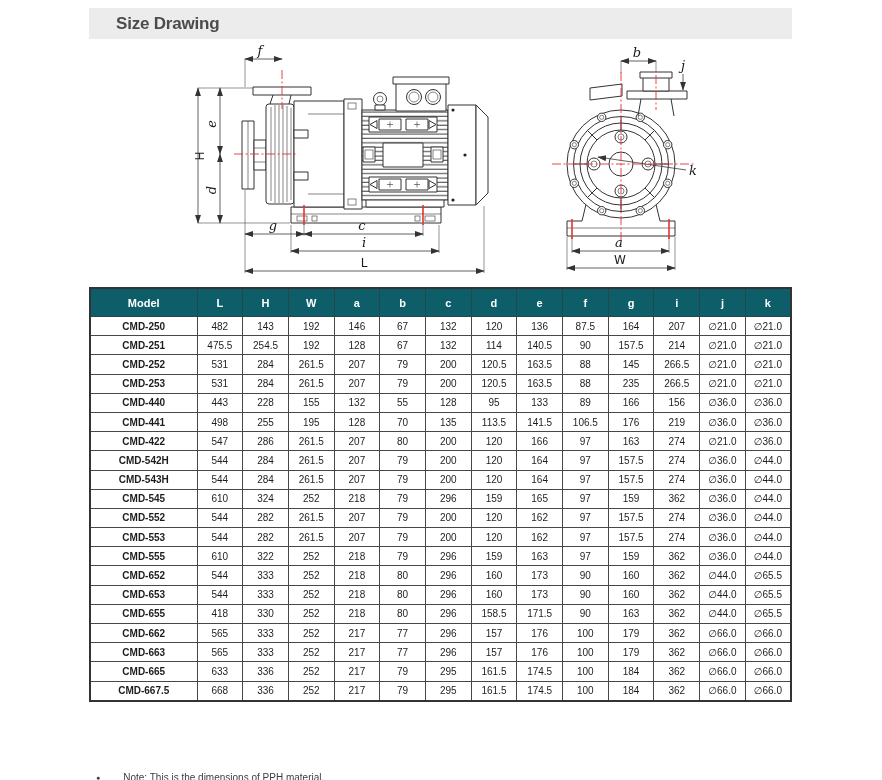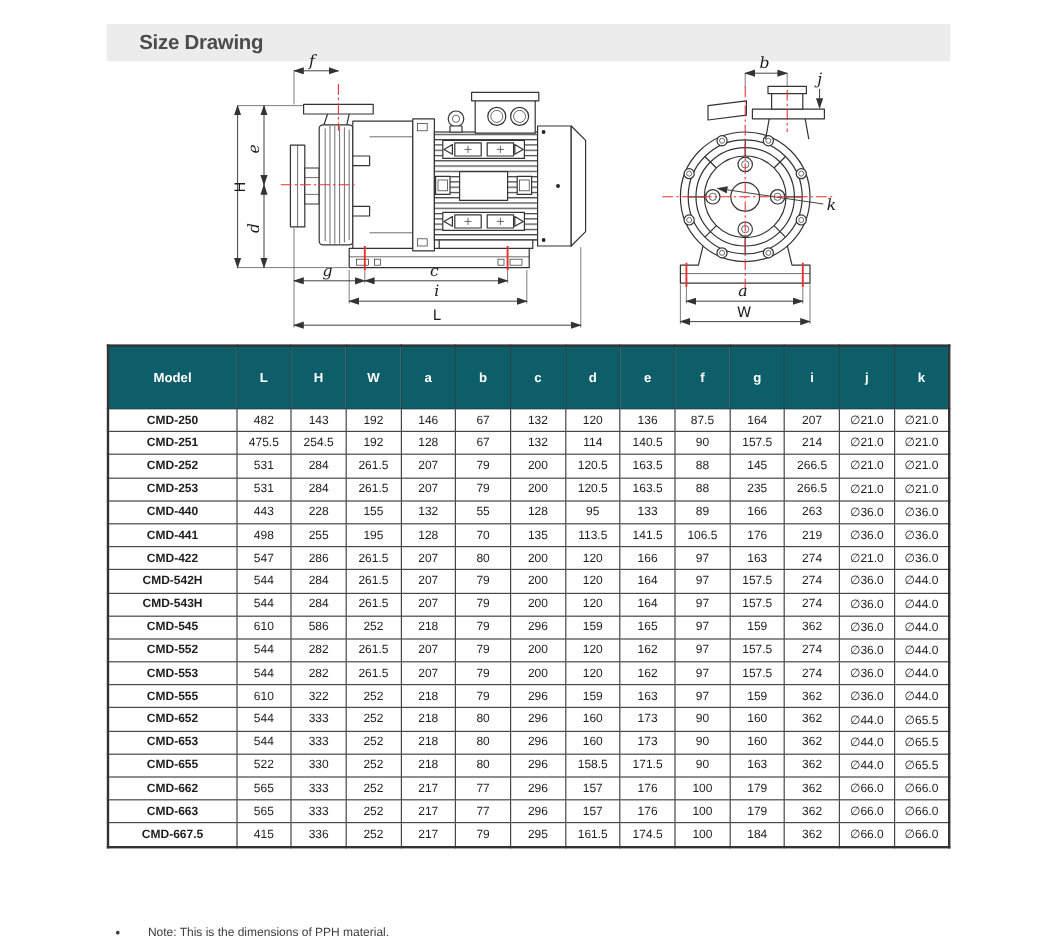--- a/index.html
+++ b/index.html
@@ -1,22 +1,22 @@
 <!DOCTYPE html>
 <html><head>
 <meta charset="utf-8">
 <style>
   html,body{margin:0;padding:0;background:#fff;}
   .page{position:relative;width:882px;height:780px;background:#ffffff;font-family:"Liberation Sans",sans-serif;overflow:hidden;}
-  .title-bar{position:absolute;left:89px;top:20px;width:703px;height:31px;background:#ececec;display:flex;align-items:center;box-sizing:border-box;padding-left:27px;}
+  .title-bar{position:absolute;left:89px;top:8px;width:703px;height:31px;background:#ececec;display:flex;align-items:center;box-sizing:border-box;padding-left:27px;}
   .title-text{font-size:17px;font-weight:bold;color:#4b4b4b;letter-spacing:-0.2px;}
   svg.side{position:absolute;left:190px;top:44px;}
   svg.front{position:absolute;left:532px;top:44px;}
   table.dim{position:absolute;left:89px;top:287px;width:703px;border-collapse:collapse;table-layout:fixed;border:2px solid #333;}
-  table.dim th{background:#0d5e69;color:#fff;font-size:11px;font-weight:bold;height:27px;border:1px solid #24464d;padding:12px;}
+  table.dim th{background:#0d5e69;color:#fff;font-size:11px;font-weight:bold;height:27px;border:1px solid #24464d;padding:0;}
   table.dim td{font-size:10px;color:#1d1d1d;text-align:center;height:18.2px;border:1px solid #474747;padding:0;}
   table.dim td.model{font-weight:bold;}
   .c-model{width:107px;}
   .note{position:absolute;left:96px;top:760px;font-size:10px;color:#3d3d3d;display:flex;align-items:center;gap:23px;margin-top:12px;}
   .note .bullet{font-size:7px;line-height:10px;}
   
   .st{stroke:#333;stroke-width:1;fill:none;stroke-linejoin:round;}
   .stf{stroke:#333;stroke-width:1;fill:#fff;stroke-linejoin:round;}
   .thin{stroke:#333;stroke-width:0.6;fill:none;}
   .dim{stroke:#3a3a3a;stroke-width:0.8;fill:none;}
@@ -337,21 +337,21 @@
           <td>443</td>
           <td>228</td>
           <td>155</td>
           <td>132</td>
           <td>55</td>
           <td>128</td>
           <td>95</td>
           <td>133</td>
           <td>89</td>
           <td>166</td>
-          <td>263</td>
+          <td>156</td>
           <td>∅36.0</td>
           <td>∅36.0</td>
         </tr>
         <tr>
           <td class="model">CMD-441</td>
           <td>498</td>
           <td>255</td>
           <td>195</td>
           <td>128</td>
           <td>70</td>
@@ -408,21 +408,21 @@
           <td>164</td>
           <td>97</td>
           <td>157.5</td>
           <td>274</td>
           <td>∅36.0</td>
           <td>∅44.0</td>
         </tr>
         <tr>
           <td class="model">CMD-545</td>
           <td>610</td>
-          <td>586</td>
+          <td>324</td>
           <td>252</td>
           <td>218</td>
           <td>79</td>
           <td>296</td>
           <td>159</td>
           <td>165</td>
           <td>97</td>
           <td>159</td>
           <td>362</td>
           <td>∅36.0</td>
@@ -503,21 +503,21 @@
           <td>160</td>
           <td>173</td>
           <td>90</td>
           <td>160</td>
           <td>362</td>
           <td>∅44.0</td>
           <td>∅65.5</td>
         </tr>
         <tr>
           <td class="model">CMD-655</td>
-          <td>522</td>
+          <td>418</td>
           <td>330</td>
           <td>252</td>
           <td>218</td>
           <td>80</td>
           <td>296</td>
           <td>158.5</td>
           <td>171.5</td>
           <td>90</td>
           <td>163</td>
           <td>362</td>
@@ -550,35 +550,51 @@
           <td>296</td>
           <td>157</td>
           <td>176</td>
           <td>100</td>
           <td>179</td>
           <td>362</td>
           <td>∅66.0</td>
           <td>∅66.0</td>
         </tr>
         <tr>
-          <td class="model">CMD-667.5</td>
-          <td>415</td>
+          <td class="model">CMD-665</td>
+          <td>633</td>
           <td>336</td>
           <td>252</td>
           <td>217</td>
           <td>79</td>
           <td>295</td>
           <td>161.5</td>
           <td>174.5</td>
           <td>100</td>
           <td>184</td>
           <td>362</td>
           <td>∅66.0</td>
           <td>∅66.0</td>
         </tr>
+        <tr>
+          <td class="model">CMD-667.5</td>
+          <td>668</td>
+          <td>336</td>
+          <td>252</td>
+          <td>217</td>
+          <td>79</td>
+          <td>295</td>
+          <td>161.5</td>
+          <td>174.5</td>
+          <td>100</td>
+          <td>184</td>
+          <td>362</td>
+          <td>∅66.0</td>
+          <td>∅66.0</td>
+        </tr>
       </tbody>
   </table>
 
   <div class="note">
     <span class="bullet">●</span>
     <span>Note: This is the dimensions of PPH material.</span>
   </div>
 
 </div>
 

